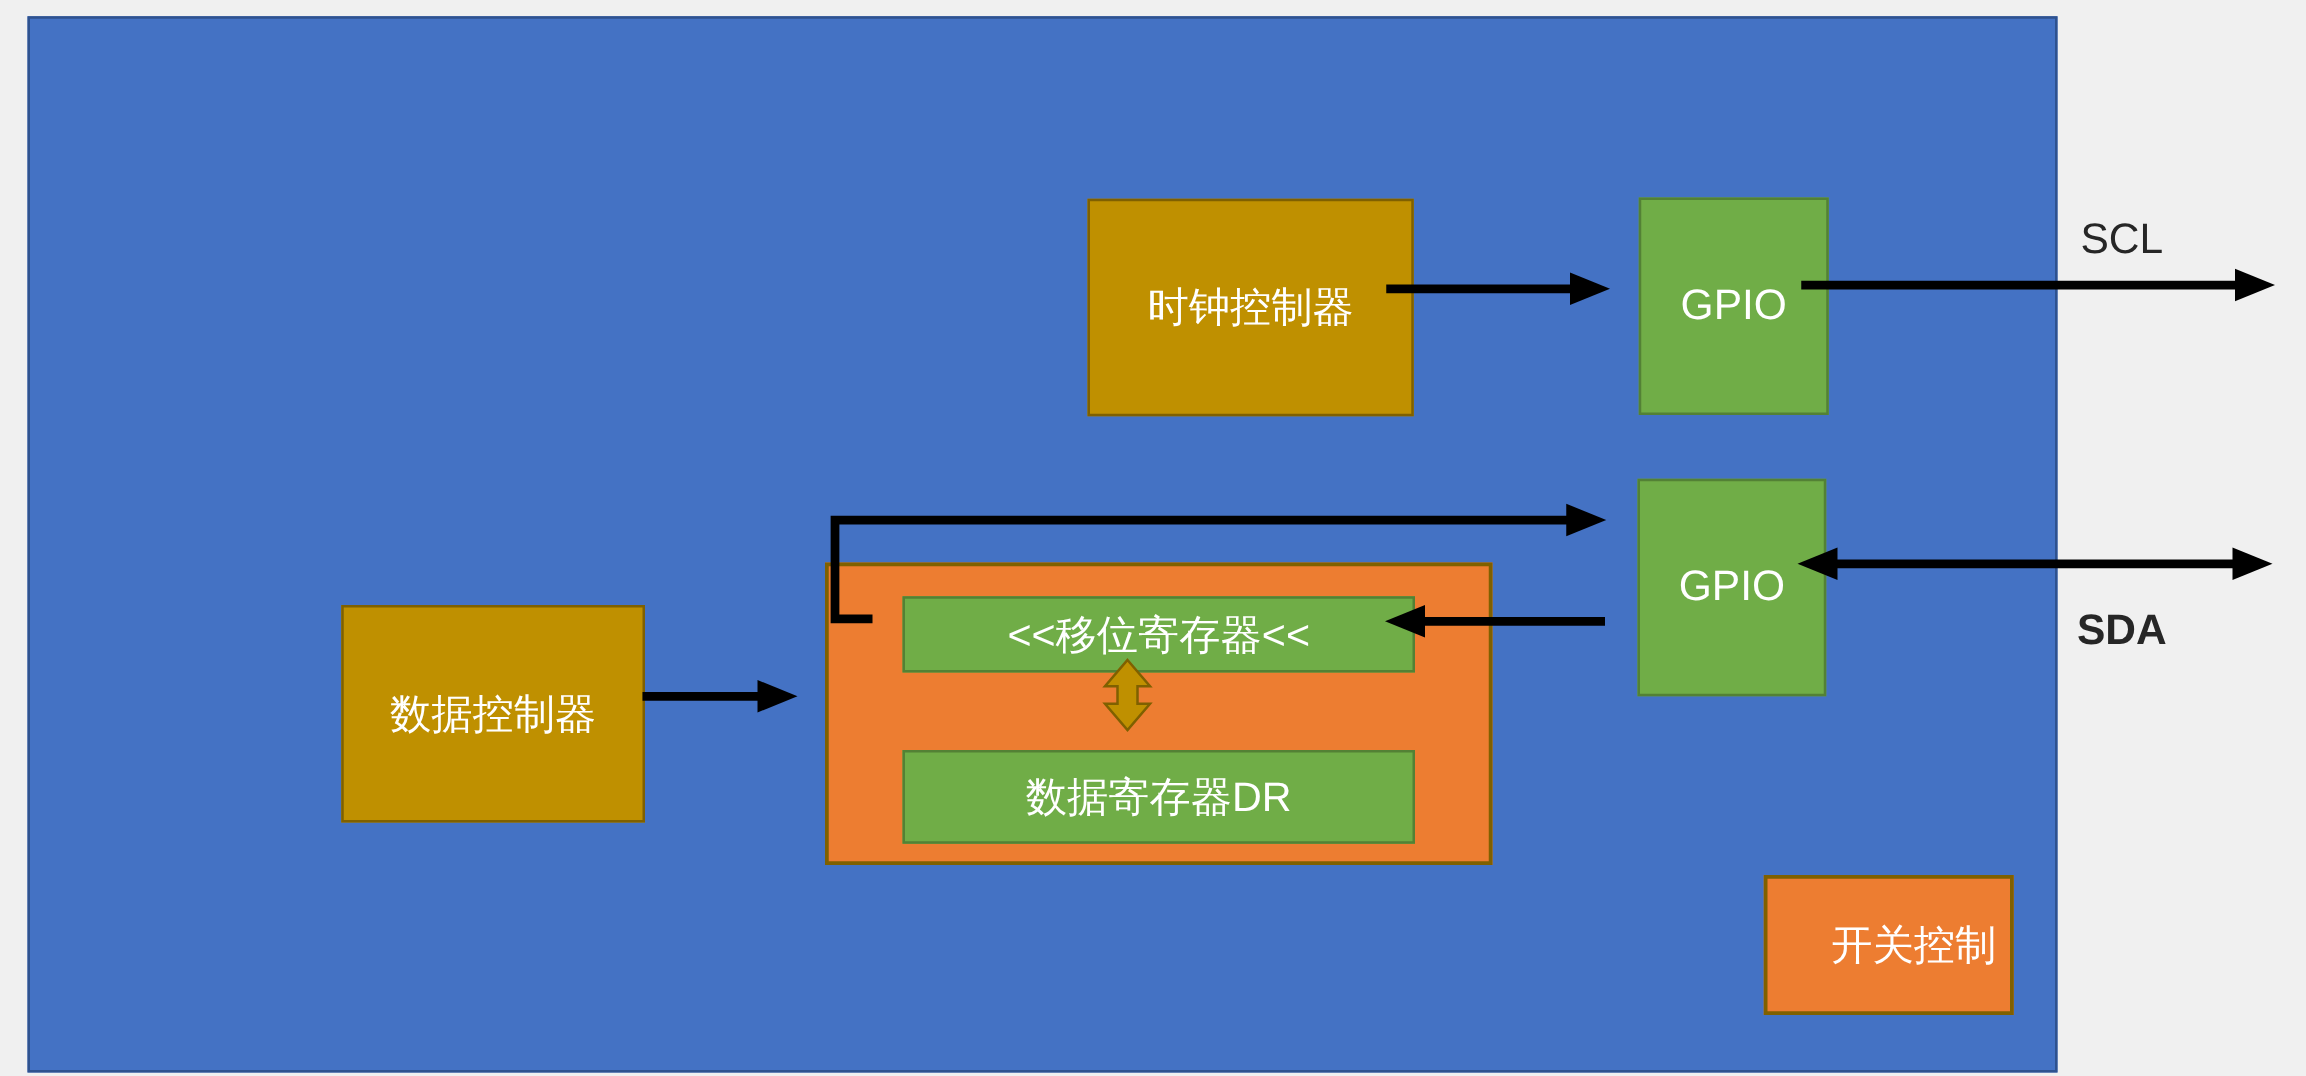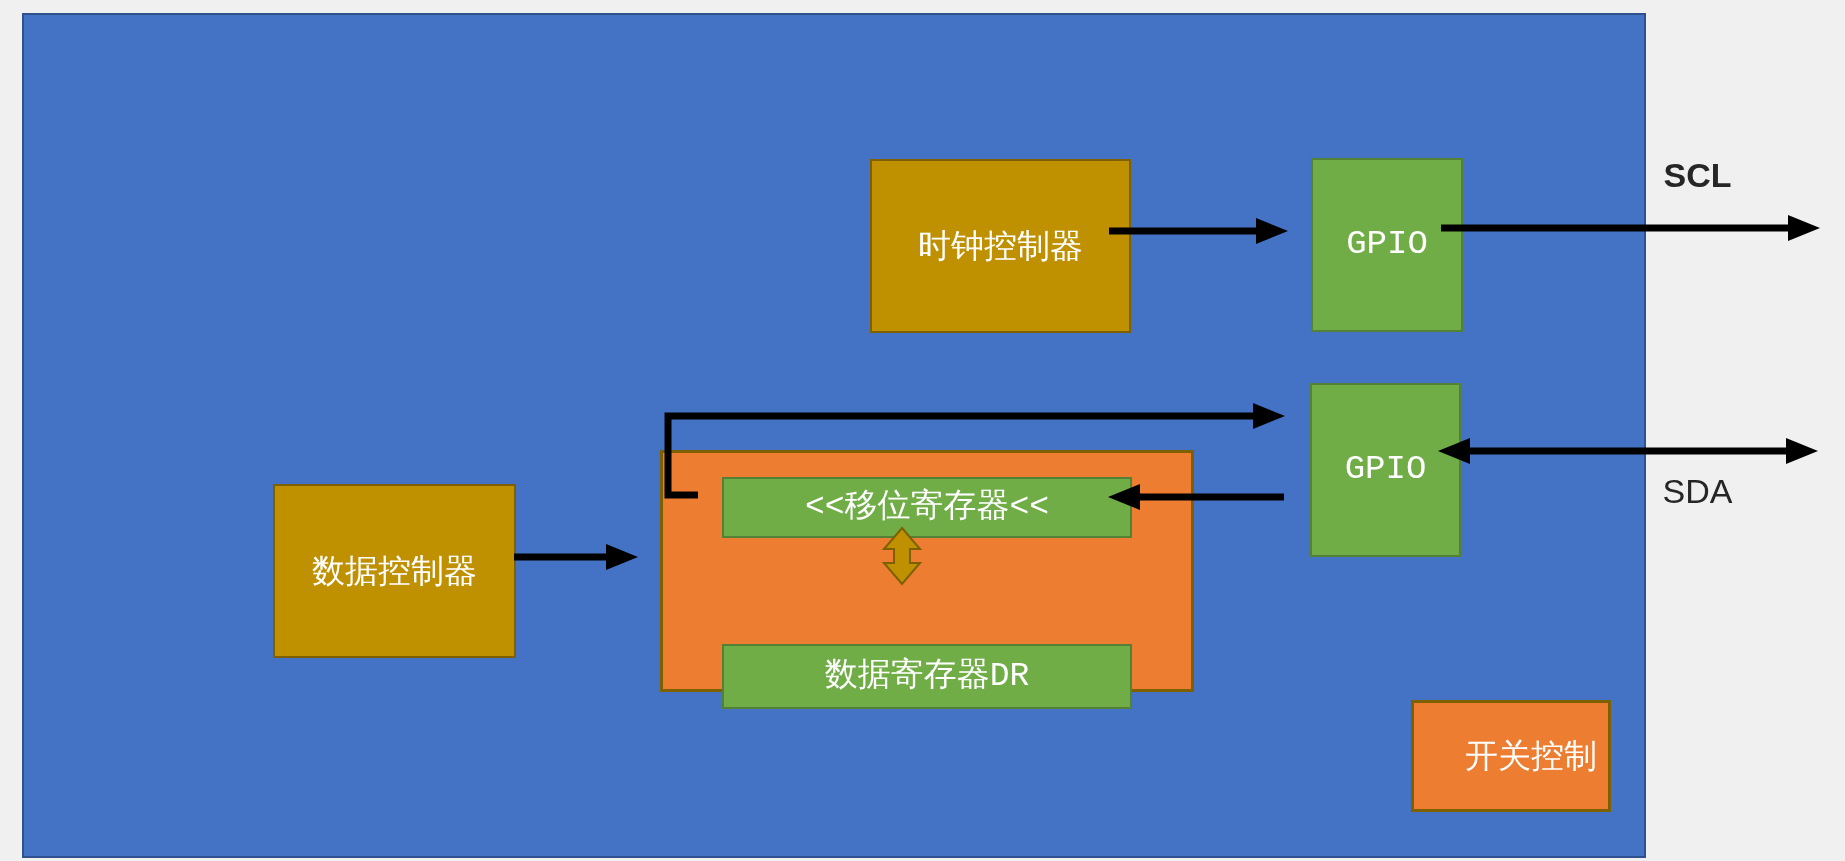--- a/index.html
+++ b/index.html
@@ -28,51 +28,50 @@
     background: var(--chip-bg, #4472c4);
     border: 2px solid var(--chip-border, #2f528f);
   }
   .gold {
     background: var(--gold-fill, #bf9000);
     border: 2px solid var(--gold-border, #7f6000);
   }
   .green {
     background: var(--green-fill, #70ad47);
     border: 2px solid var(--green-border, #538135);
-    font-family: Liberation Mono, monospace;
   }
   .orange {
     background: var(--orange-fill, #ed7d31);
     border: 3px solid var(--orange-border, #7f6000);
   }
   .blocklabel {
     color: var(--label-light, #ffffff);
     font-size: 33px;
     line-height: 1.15;
     white-space: nowrap;
   }
   .gpio-label { font-size: 34px; }
   .clock-box   { left: 846px;  top: 144px; width: 261px; height: 174px; }
   .gpio-top    { left: 1287px; top: 143px; width: 152px; height: 174px; }
   .gpio-bottom { left: 1286px; top: 368px; width: 151px; height: 174px; }
   .datactl-box { left: 249px;  top: 469px; width: 243px; height: 174px; }
   .container-box { left: 636px; top: 435px; width: 534px; height: 242px; }
   .shift-box   { left: 59px;  top: 24px;  width: 410px; height: 61px; }
-  .datareg-box { left: 59px;  top: 147px; width: 410px; height: 65px; margin-top: 44px; }
+  .datareg-box { left: 59px;  top: 147px; width: 410px; height: 75px; }
   .switch-box  { left: 1387px; top: 685px; width: 200px; height: 112px; padding-left: 40px; }
   .signal-label {
     position: absolute;
     width: 135px;
     color: var(--label-dark, #262626);
     font-size: 34px;
     text-align: center;
     white-space: nowrap;
   }
-  .scl-label { left: 1630px; top: 156px; font-weight: bold; }
-  .sda-label { left: 1630px; top: 472px; }
+  .scl-label { left: 1630px; top: 172px; }
+  .sda-label { left: 1630px; top: 485px; font-weight: bold; }
   .connector-layer {
     position: absolute;
     left: 0; top: 0;
     width: 1845px; height: 861px;
     pointer-events: none;
   }
   .connector-layer .wire {
     stroke: var(--line-color, #000000);
     stroke-width: 7;
     fill: none;

